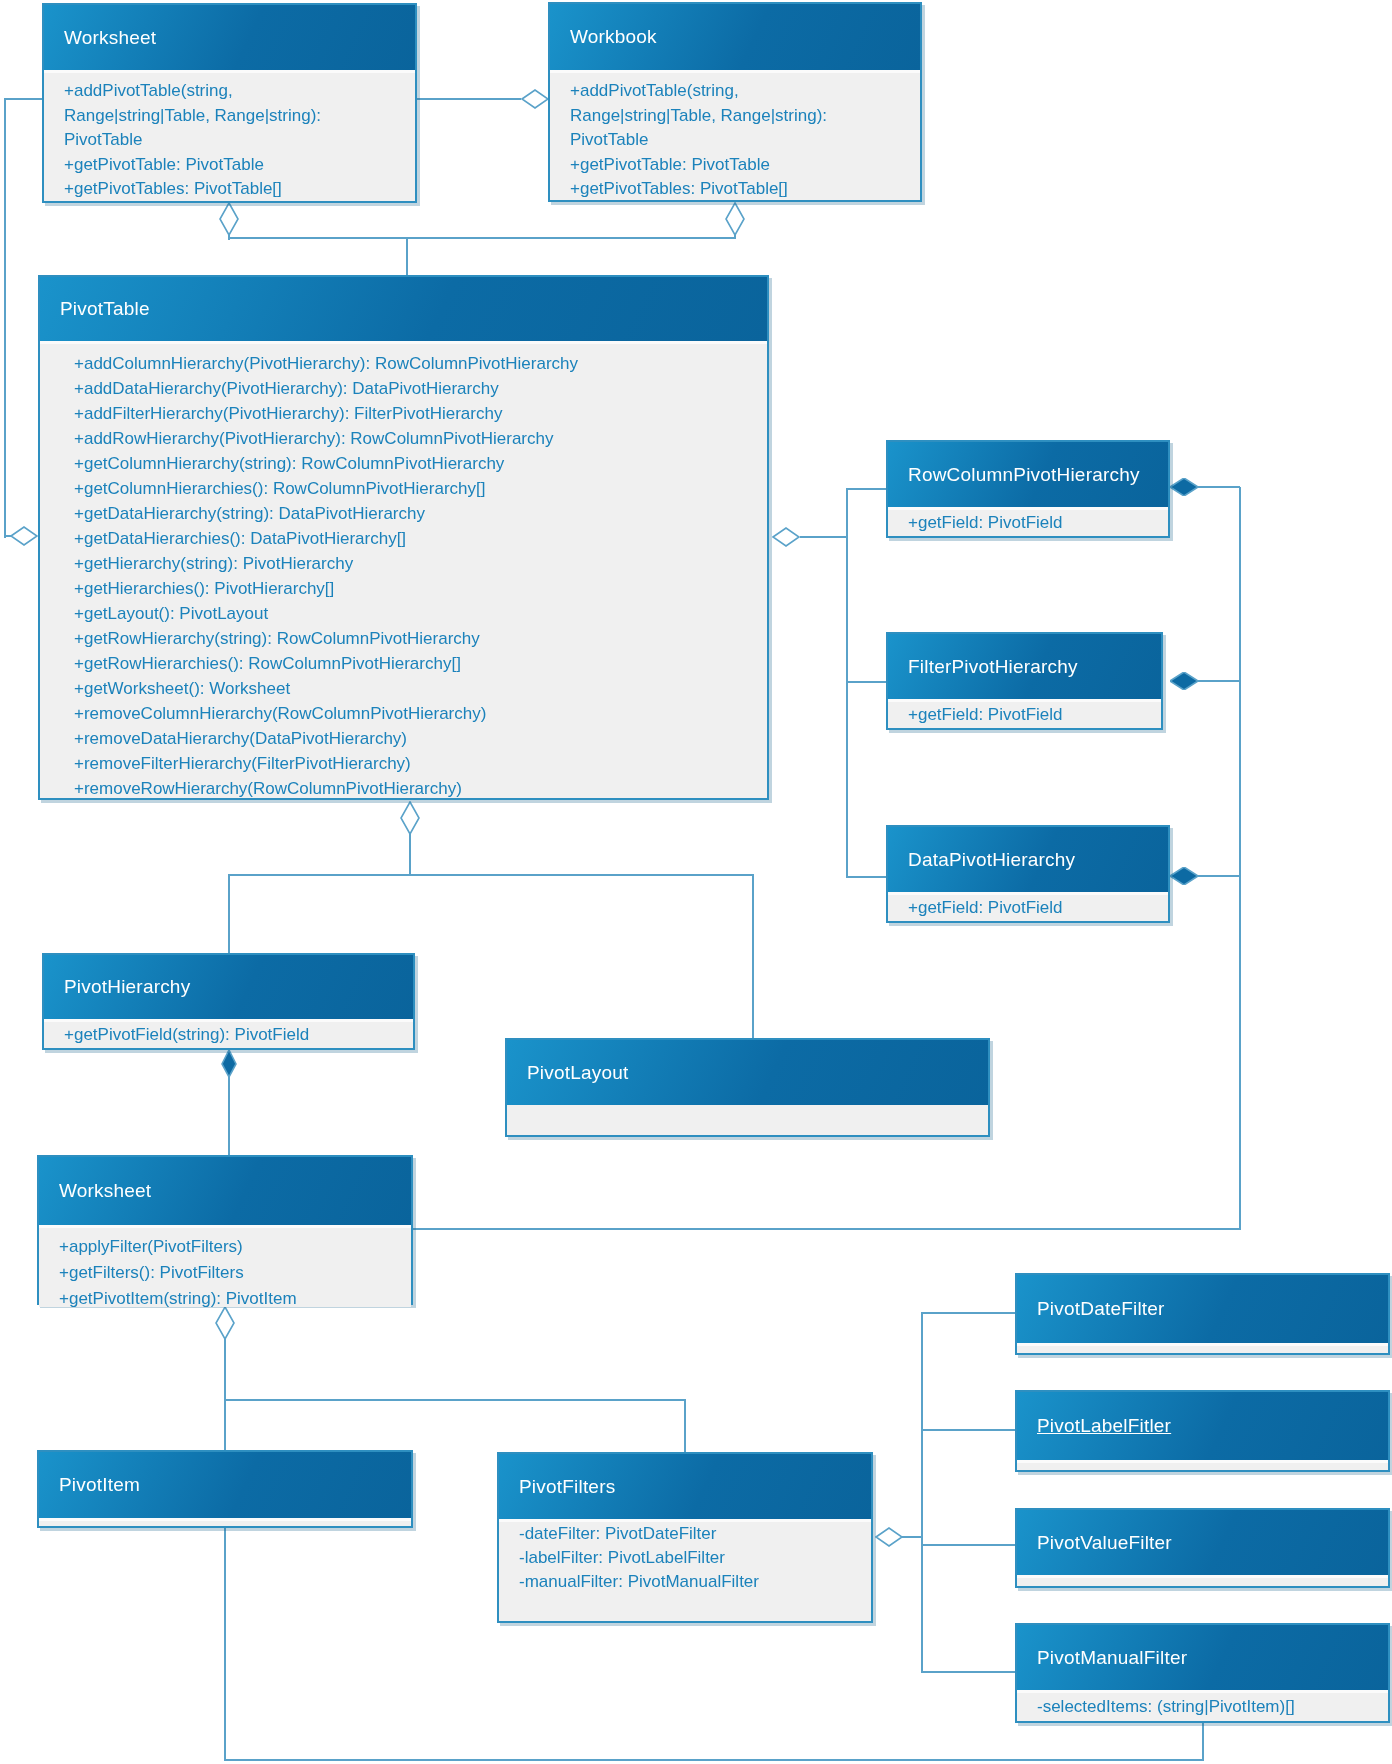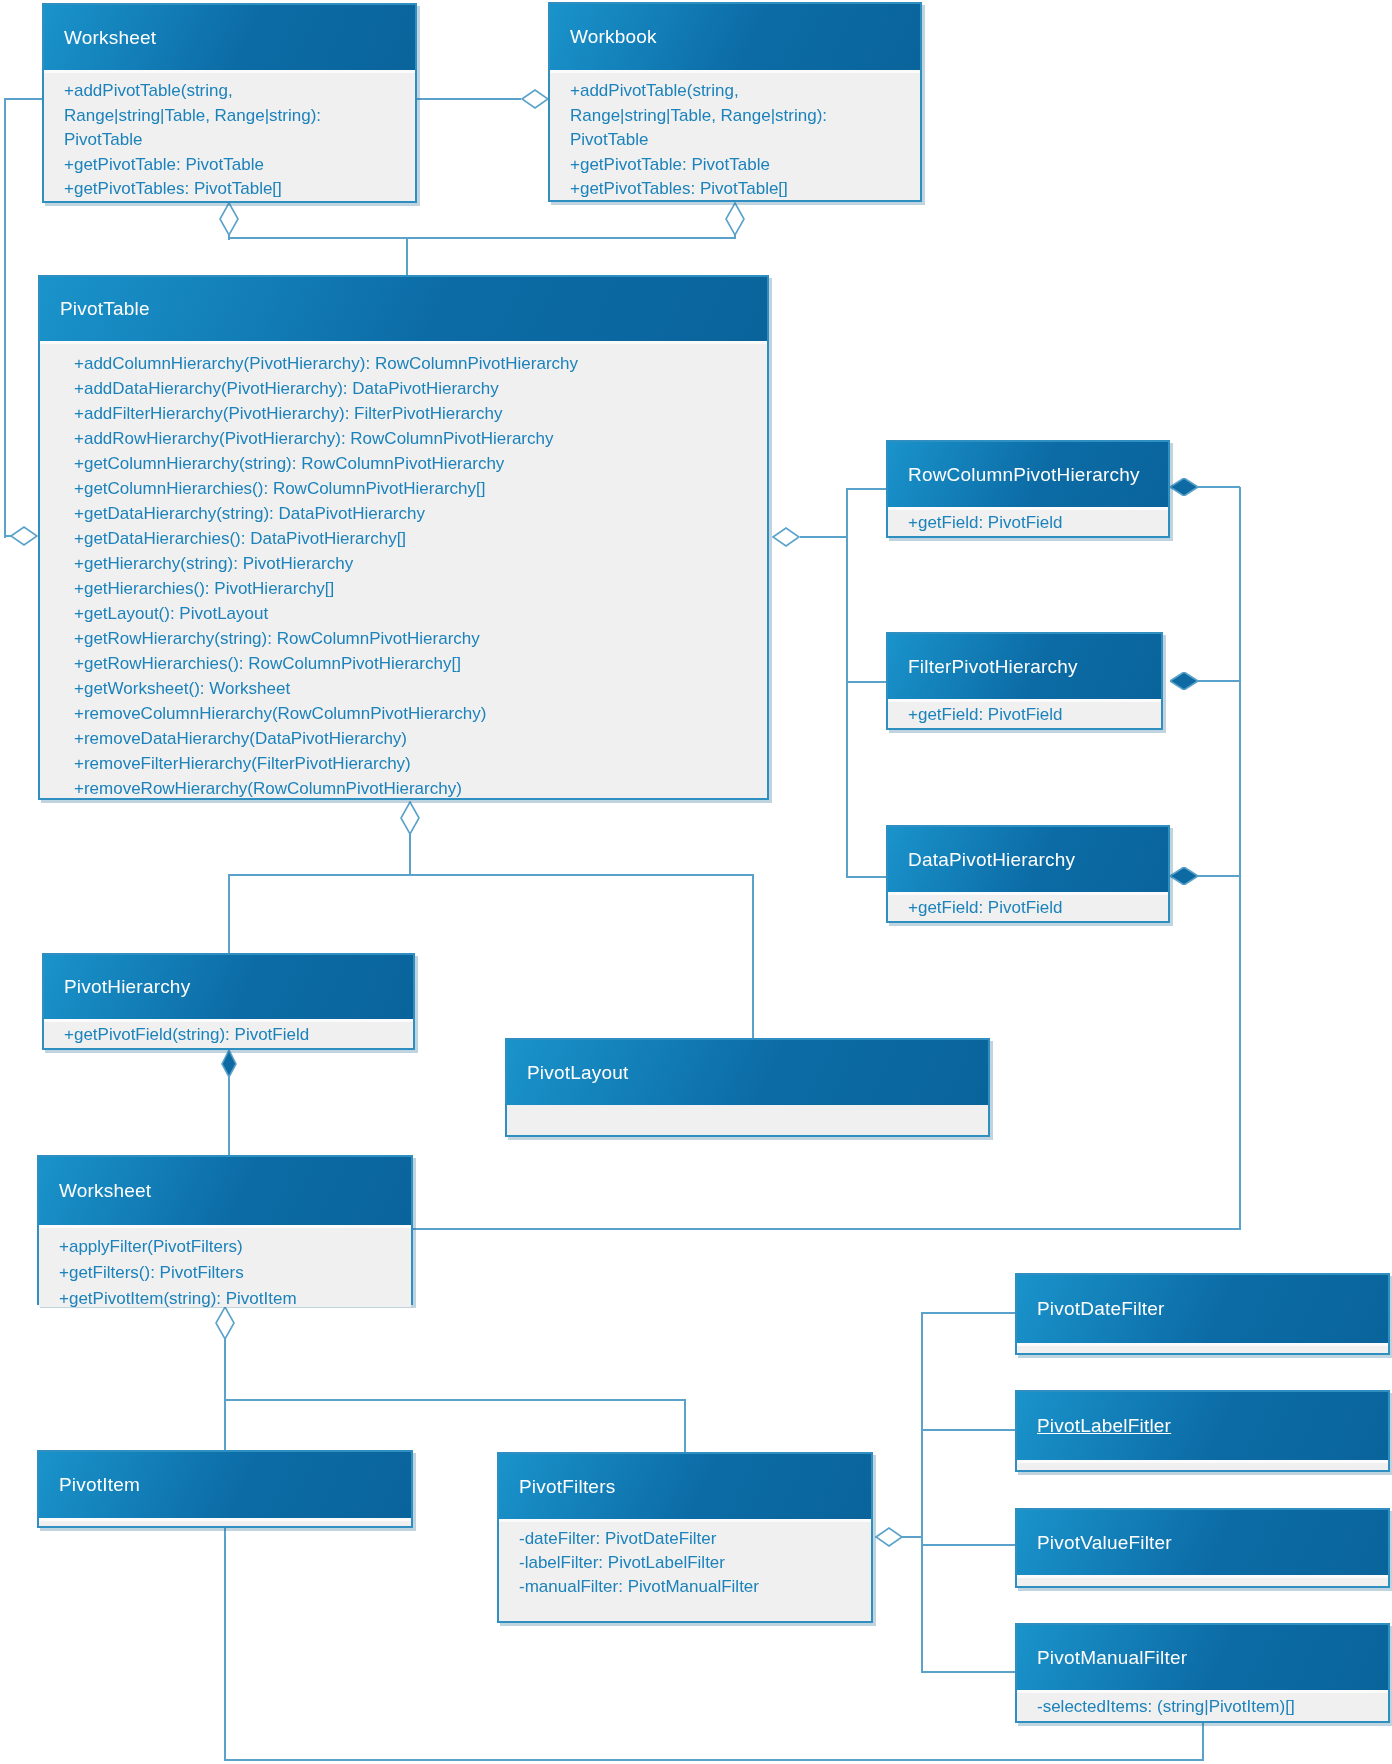--- a/index.html
+++ b/index.html
@@ -216,21 +216,21 @@
     <div class="uml-box" style="left: 37px; top: 1450px; width: 376px; height: 78px;">
       <div class="uml-header" style="height: 66px;">
         <span>PivotItem</span>
       </div>
       <div class="uml-body" style="height: 8px;"></div>
     </div>
     <div class="uml-box" style="left: 497px; top: 1452px; width: 376px; height: 171px;">
       <div class="uml-header" style="height: 65px;">
         <span>PivotFilters</span>
       </div>
-      <div class="uml-body" style="height: 80px; padding-top: 5px; line-height: 24px;">
+      <div class="uml-body" style="height: 80px; line-height: 24px;">
         <div class="uml-member">-dateFilter: PivotDateFilter</div>
         <div class="uml-member">-labelFilter: PivotLabelFilter</div>
         <div class="uml-member">-manualFilter: PivotManualFilter</div>
         <div class="uml-member">-valueFilter: PivotValueFilter</div>
       </div>
     </div>
     <div class="uml-box" style="left: 1015px; top: 1273px; width: 375px; height: 82px;">
       <div class="uml-header" style="height: 68px;">
         <span>PivotDateFilter</span>
       </div>

